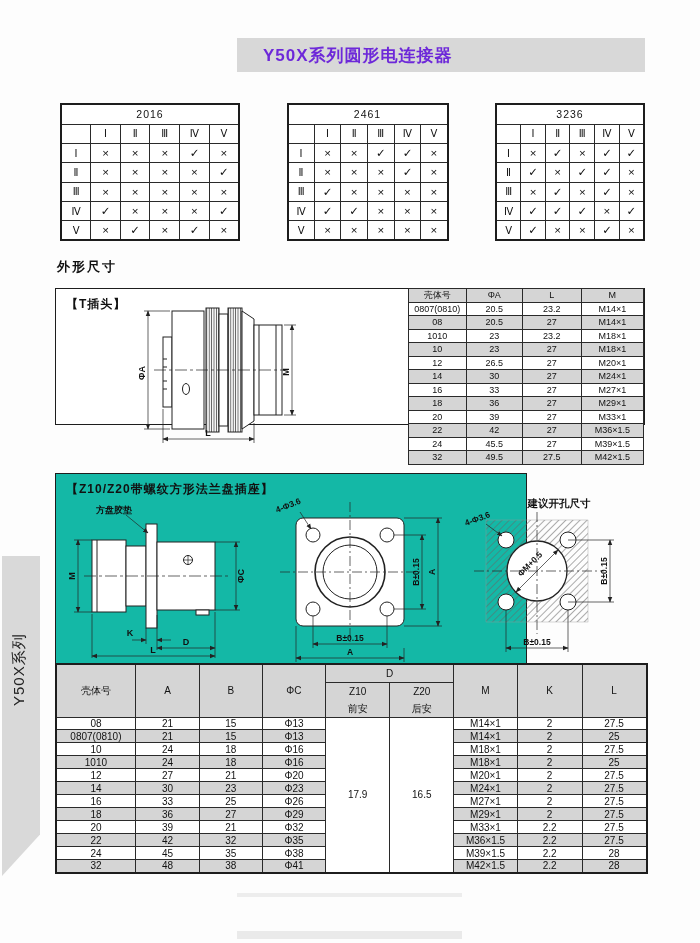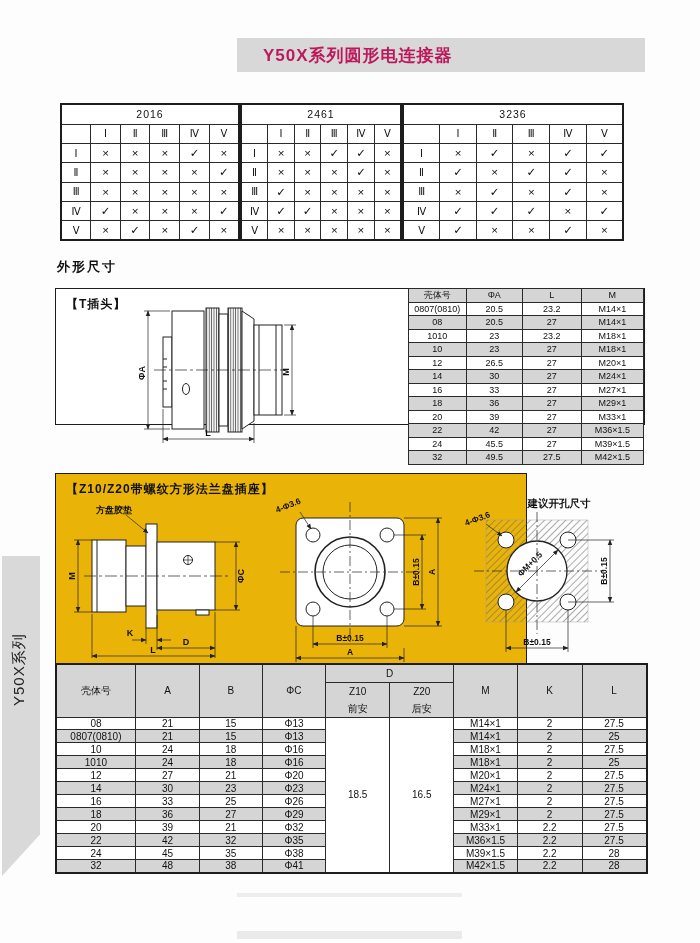--- a/index.html
+++ b/index.html
@@ -1,38 +1,38 @@
 <!DOCTYPE html>
 <html><head>
 <meta charset="utf-8">
 <style>
   *{margin:0;padding:0;box-sizing:border-box}
   html,body{width:700px;height:943px}
   body{position:relative;background:#fdfdfd;font-family:"Liberation Sans","DejaVu Sans",sans-serif;color:#111}
   .page{position:absolute;inset:0;overflow:hidden}
 
   .title-bar{position:absolute;left:237px;top:38px;width:408px;height:34px;background:#d8d8d8;
-    display:flex;align-items:center;padding-left:26px;font-size:17px;font-weight:bold;letter-spacing:1px;color:#be185d}
+    display:flex;align-items:center;padding-left:26px;font-size:17px;font-weight:bold;letter-spacing:1px;color:#6d28d9}
 
   .side-tab{position:absolute;left:2px;top:556px;width:38px;height:320px;background:#d9d9d9;
     clip-path:polygon(0 0,100% 0,100% 87%,0 100%)}
   .side-tab-text{position:absolute;left:8px;top:150px;white-space:nowrap;font-size:15px;letter-spacing:1px;color:#222;
     transform:rotate(-90deg);transform-origin:0 0}
 
-  .matrix-row{position:absolute;left:60px;top:103px;width:585px;display:flex;}
+  .matrix-row{position:absolute;left:60px;top:103px;width:585px;display:flex;justify-content:space-between}
   .matrix{border-collapse:collapse;table-layout:fixed;border:2px solid #1d1d1d;background:#fff}
-  .matrix:nth-child(1){width:180px}.matrix:nth-child(2){width:162px}.matrix:nth-child(3){width:222px}
+  .matrix:nth-child(1){width:180px}.matrix:nth-child(2){width:162px}.matrix:nth-child(3){width:150px}
   .matrix td{border:1px solid #2a2a2a;text-align:center;height:19.4px;font-size:10px;vertical-align:middle}
   .matrix .mt{font-size:10.5px;height:20px;letter-spacing:1px}
   .matrix .sym{font-size:11.5px}
 
   .section-heading{position:absolute;left:57px;top:258px;font-size:13px;font-weight:bold;letter-spacing:2px}
 
   .tbox{position:absolute;left:55px;top:288px;width:590px;height:137px;border:1.5px solid #1d1d1d;background:#fff}
-  .zbox{position:absolute;left:55px;top:473px;width:472px;height:400px;border:1.5px solid #1d1d1d;background:#eab308}
+  .zbox{position:absolute;left:55px;top:473px;width:472px;height:400px;border:1.5px solid #1d1d1d;background:#14b8a6}
   .box-label{position:absolute;left:10px;top:7px;font-size:12px;font-weight:bold;letter-spacing:1px}
 
   .dim-table{position:absolute;right:0;top:-1.5px;width:236px;height:177px;border-collapse:collapse;table-layout:fixed;
     border:1.5px solid #1d1d1d;background:#fff;font-size:9px}
   .dim-table th,.dim-table td{border:1px solid #2a2a2a;text-align:center;padding:0;vertical-align:middle}
   .dim-table th{background:#d5d5d5;font-weight:normal;height:13px}
   .dim-table tr.g td{background:#d5d5d5}
 
   .ztable{position:absolute;left:-1.5px;top:189px;width:593px;height:211px;border-collapse:collapse;table-layout:fixed;
     border:2px solid #1d1d1d;background:#fff;font-size:10px}
@@ -510,21 +510,21 @@
           </tr>
           <tr>
             <th class="sub">Z10<br>前安</th>
             <th class="sub">Z20<br>后安</th>
           </tr>
           <tr class="">
             <td>08</td>
             <td>21</td>
             <td>15</td>
             <td>Φ13</td>
-            <td class="dval" rowspan="12">18.5</td>
+            <td class="dval" rowspan="12">17.9</td>
             <td class="dval" rowspan="12">16.5</td>
             <td>M14×1</td>
             <td>2</td>
             <td>27.5</td>
           </tr>
           <tr class="g">
             <td>0807(0810)</td>
             <td>21</td>
             <td>15</td>
             <td>Φ13</td>

